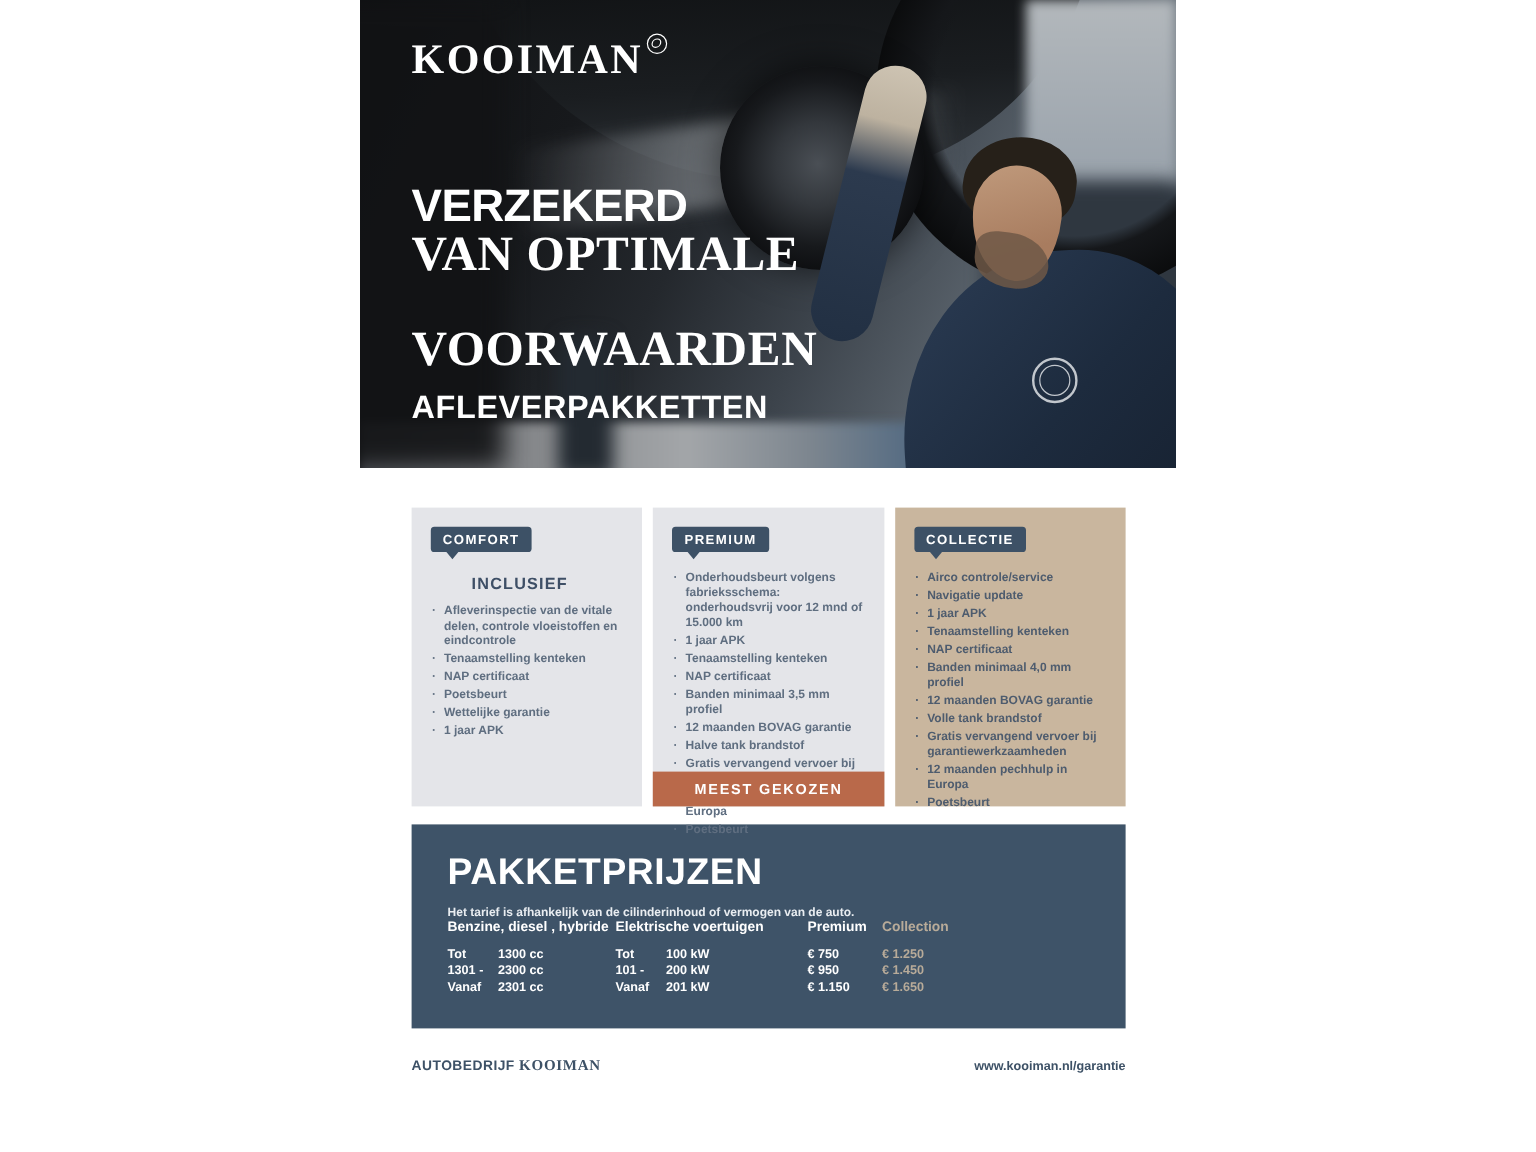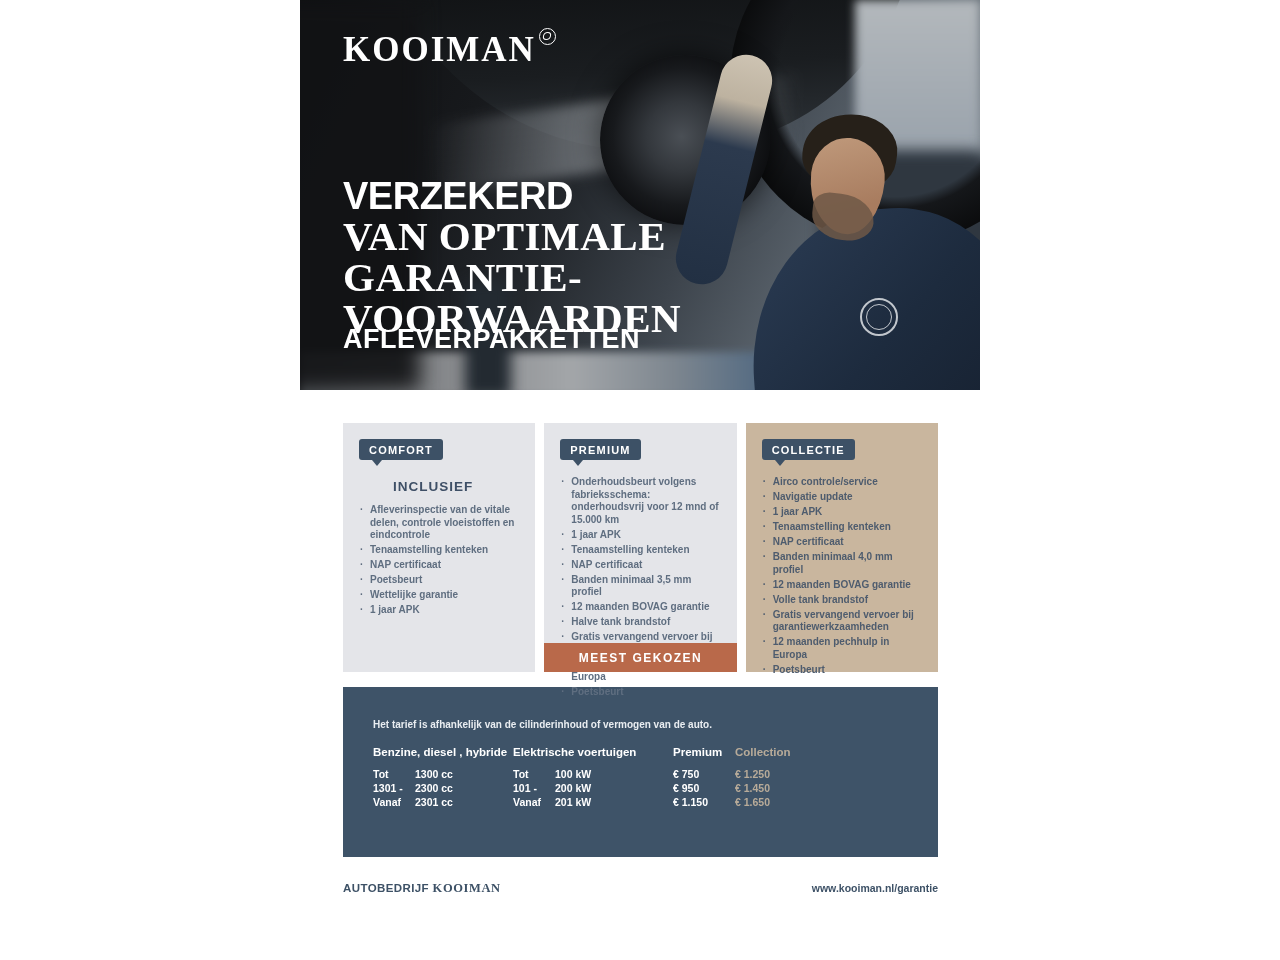--- a/index.html
+++ b/index.html
@@ -35,21 +35,21 @@
   .mech-beard{left:512px;top:194px;width:62px;height:46px;background:#6e5847;border-radius:30% 60% 45% 55%;transform:rotate(6deg);opacity:.85;}
   .mech-emblem{left:560px;top:298px;width:34px;height:34px;border:2px solid rgba(235,238,240,.8);border-radius:50%;}
   .mech-emblem:after{content:"";position:absolute;inset:4px;border:1px solid rgba(235,238,240,.8);border-radius:50%;}
 
   .hero-copy{position:absolute;left:43px;top:0;z-index:10;color:#ffffff;}
   .hero-logo{position:absolute;left:0;top:30px;white-space:nowrap;
              font-family:"Liberation Serif","DejaVu Serif",serif;font-weight:700;font-size:35px;letter-spacing:2px;}
   .logo-mark{display:inline-block;vertical-align:top;margin:-2px 0 0 3px;width:15px;height:15px;border:1.5px solid #ffffff;
              border-radius:50%;position:relative;}
   .logo-mark:after{content:"";position:absolute;left:3px;top:3px;width:6px;height:6px;border:1px solid #fff;border-radius:50%;transform:skewX(-12deg);}
-  .hero-title{position:absolute;left:0;top:156px;width:420px;line-height:38px;}
+  .hero-title{position:absolute;left:0;top:132px;width:420px;line-height:38px;}
   .t-sans{font-weight:800;font-size:38px;letter-spacing:-.5px;}
   .t-serif{font-family:"Liberation Serif","DejaVu Serif",serif;font-weight:700;font-size:41px;letter-spacing:.5px;}
   .hero-sub{position:absolute;left:0;top:324px;font-weight:800;font-size:27px;letter-spacing:.5px;}
 
   
   .cards{display:flex;gap:9px;margin:33px 42px 0 43px;height:249px;}
   .card{flex:1;position:relative;background:#e4e5e9;padding:16px 13px 0 16px;box-sizing:border-box;}
   .card.tan{background:#c9b69e;}
   .badge{display:inline-block;position:relative;background:#3d5166;color:#fff;font-weight:700;font-size:11px;
          letter-spacing:1.2px;padding:5px 10px 4px;border-radius:3px;}
@@ -62,21 +62,21 @@
   .card.tan ul.feat li{color:#4e5c6e;}
   ul.feat li:before{content:"\00B7";position:absolute;left:1px;top:0;font-weight:800;}
   .chosen-btn{position:absolute;left:0;right:0;bottom:0;height:29px;background:#b9694a;color:#fff;border:none;
               font-family:inherit;font-weight:700;font-size:12px;letter-spacing:1.5px;cursor:pointer;
               display:flex;align-items:center;justify-content:center;}
 
   
   .prices{margin:15px 42px 0 43px;background:#3e5368;height:170px;box-sizing:border-box;padding:22px 30px 0;color:#fff;}
   .prices h2{margin:0;font-size:31px;font-weight:800;letter-spacing:.5px;}
   .prices .tagline{margin-top:10px;font-size:10px;font-weight:600;color:#e9edf1;}
-  .ptable{margin-top:15px;}
+  .ptable{}
   .prow{display:flex;font-size:10.5px;font-weight:600;line-height:14px;}
   .prow.head{font-size:11.5px;font-weight:700;margin-bottom:8px;}
   .c1{width:140px;}
   .c2{width:160px;}
   .c3{width:62px;}
   .c4{flex:1;}
   .c4, .head .c4{color:#b8ab99;}
   .lab{display:inline-block;width:42px;}
   .prow.head .c1,.prow.head .c2,.prow.head .c3{color:#ffffff;}
 
@@ -107,21 +107,21 @@
     <div class="layer mech-hair"></div>
     <div class="layer mech-face"></div>
     <div class="layer mech-beard"></div>
     <div class="layer mech-emblem"></div>
 
     <div class="hero-copy">
       <div class="hero-logo"><span>KOOIMAN</span><span class="logo-mark"></span></div>
       <h1 class="hero-title">
         <span class="t-sans">VERZEKERD</span><br>
         <span class="t-serif">VAN OPTIMALE</span><br>
-        <span class="t-serif">GARANTIE-</span><br>
+        <br>
         <span class="t-serif">VOORWAARDEN</span>
       </h1>
       <div class="hero-sub">AFLEVERPAKKETTEN</div>
     </div>
   </header>
 
   <section class="cards">
 
     <article class="card has-heading">
       <span class="badge">COMFORT</span>
@@ -165,20 +165,21 @@
         <li>12 maanden BOVAG garantie</li>
         <li>Volle tank brandstof</li>
         <li>Gratis vervangend vervoer bij garantiewerkzaamheden</li>
         <li>12 maanden pechhulp in Europa</li>
         <li>Poetsbeurt</li>
       </ul>
     </article>
   </section>
 
   <section class="prices">
+    <h2>PAKKETPRIJZEN</h2>
     <div class="tagline">Het tarief is afhankelijk van de cilinderinhoud of vermogen van de auto.</div>
 
     <div class="ptable">
       <div class="prow head">
         <div class="c1">Benzine, diesel , hybride</div>
         <div class="c2">Elektrische voertuigen</div>
         <div class="c3">Premium</div>
         <div class="c4">Collection</div>
       </div>
 

